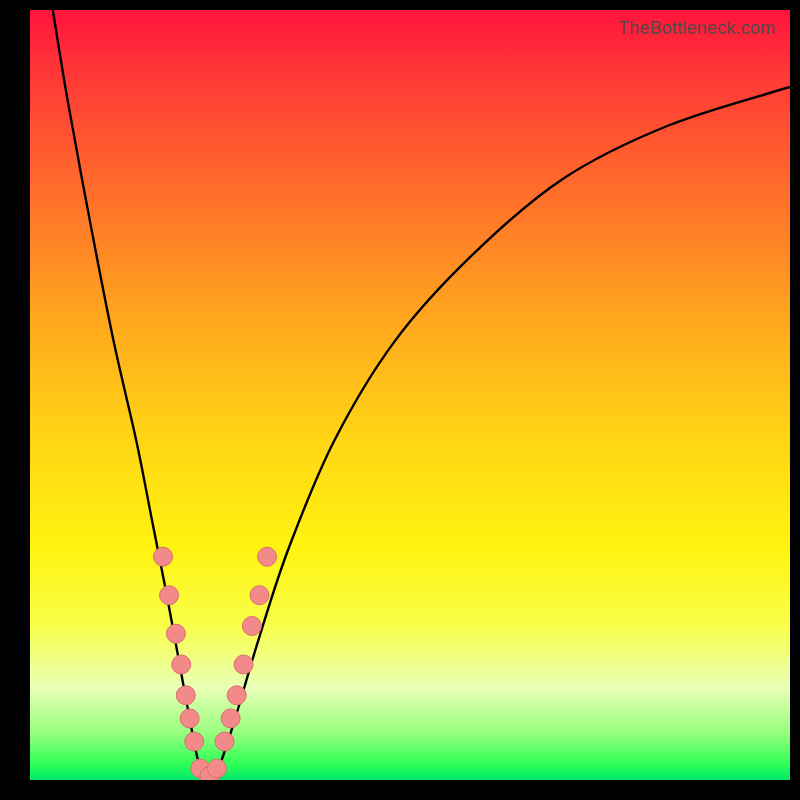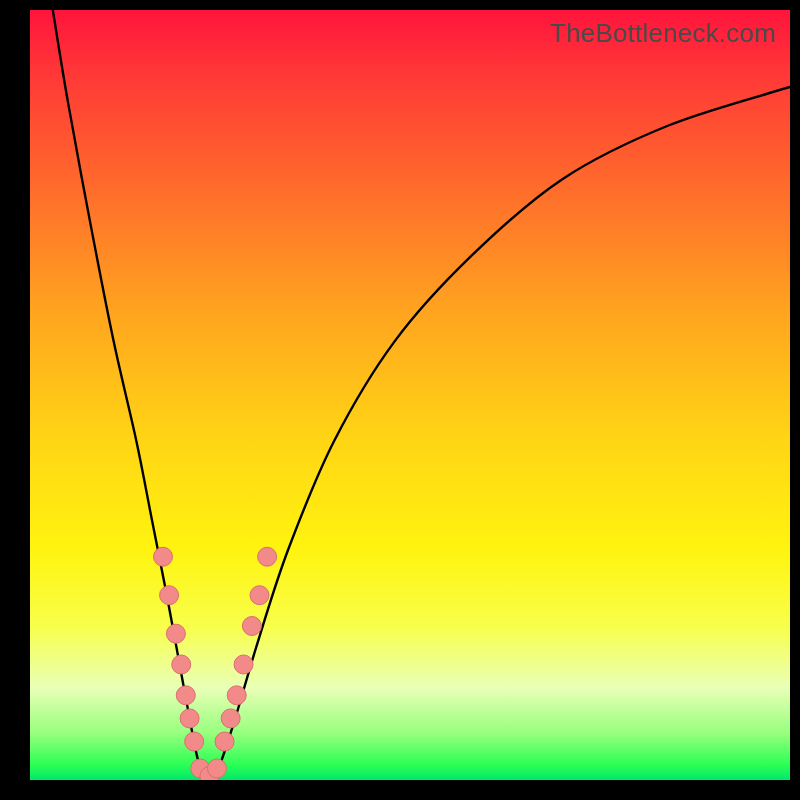--- a/index.html
+++ b/index.html
@@ -36,21 +36,21 @@
       #96ff7d 94%,
       #2cff55 98%,
       #00e86a 100%
     );
   }
   .watermark {
     position: absolute;
     top: 8px;
     right: 14px;
     color: #4a4a4a;
-    font-size: 26px;
+    font-size: 18px;
     font-weight: 400;
     letter-spacing: 0.2px;
     user-select: none;
     margin-left: 24px;
   }
   svg.curve {
     position: absolute;
     left: 0; top: 0;
     width: 760px; height: 770px;
   }

